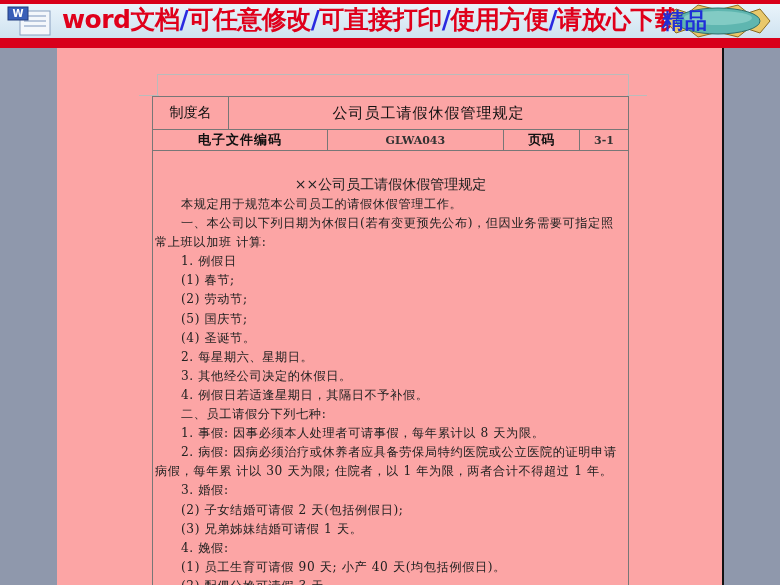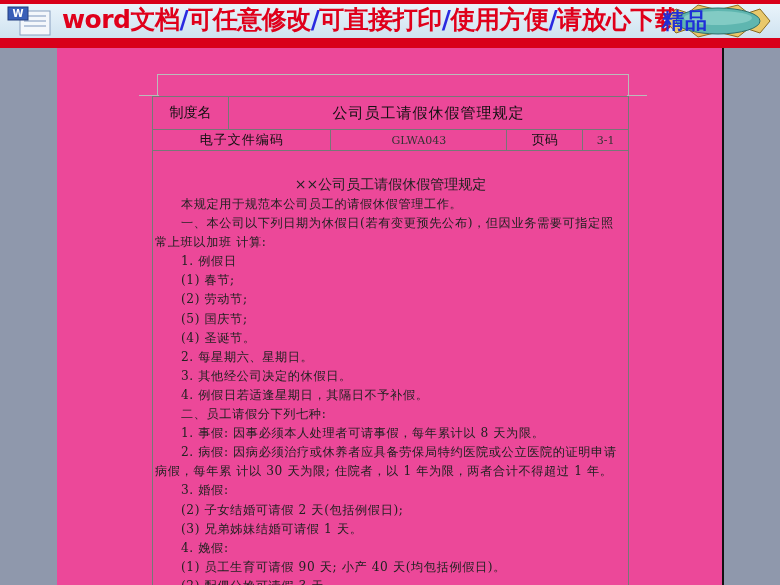--- a/index.html
+++ b/index.html
@@ -4,26 +4,26 @@
 <style>
   html,body{margin:0;padding:0;}
   body{width:780px;height:585px;overflow:hidden;position:relative;background:#8f98ac;font-family:"DejaVu Serif","Liberation Serif",serif;}
   .banner{position:absolute;left:0;top:0;width:780px;height:48px;background:#d8001a;}
   .banner-strip{position:absolute;left:0;top:4px;width:780px;height:34px;background:linear-gradient(#eaf4fb,#cfe3f0);}
   .banner-text{position:absolute;left:62px;top:3px;font-family:"DejaVu Sans","Liberation Sans",sans-serif;font-weight:bold;font-size:25px;letter-spacing:-0.5px;color:#e0001b;white-space:nowrap;line-height:34px;}
   .banner-text .sep{color:#2a2ae0;}
   .word-icon{position:absolute;left:6px;top:5px;width:50px;height:32px;}
   .badge{position:absolute;left:662px;top:3px;width:112px;height:36px;}
   .badge-label{position:absolute;left:0;top:0;width:112px;height:36px;line-height:36px;font-family:"DejaVu Sans","Liberation Sans",sans-serif;font-weight:bold;font-size:22px;color:#1f2fd8;letter-spacing:1px;}
-  .page{position:absolute;left:57px;top:48px;width:667px;height:537px;background:#ec4899;border-right:2px solid #111;box-sizing:border-box;}
+  .page{position:absolute;left:57px;top:48px;width:667px;height:537px;background:#fca5a5;border-right:2px solid #111;box-sizing:border-box;}
   .corner-mark{position:absolute;border-color:#bbb;border-style:solid;}
   table.hdr{position:absolute;left:95px;top:48px;width:477px;border-collapse:collapse;font-family:"DejaVu Sans","Liberation Sans",sans-serif;color:#111;}
   table.hdr td{border:1px solid #777;text-align:center;padding:0;}
   .r1 td{height:32px;}
-  .r2 td{height:20px;font-size:13px;}
+  .r2 td{height:20px;font-size:13px;font-weight:bold;}
   .doc-body{position:absolute;left:95px;top:102px;width:475px;height:440px;border-left:1px solid #777;border-right:1px solid #777;padding:0;}
   .doc-title{text-align:center;font-family:"DejaVu Sans","Liberation Sans",sans-serif;font-size:14px;color:#222;margin-top:23px;height:22px;line-height:22px;}
   .p{font-size:12.2px;color:#222;line-height:19.1px;letter-spacing:0.6px;margin:0;padding:0 2px;}
   .ind1{text-indent:26px;}
   .ind2{padding-left:28px;}
 </style>
 </head>
 <body>
 
 <div class="banner">

